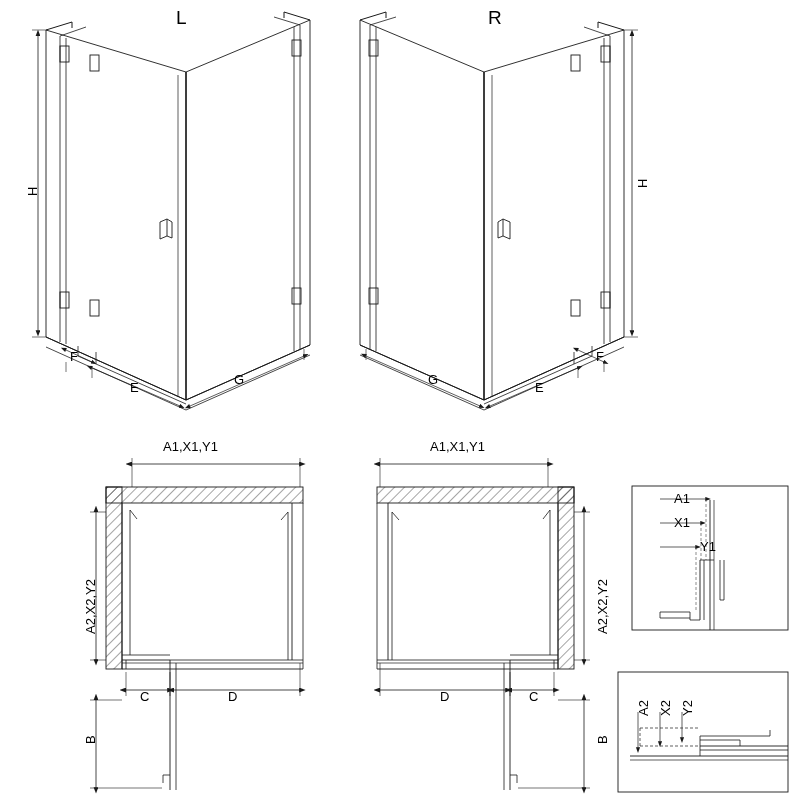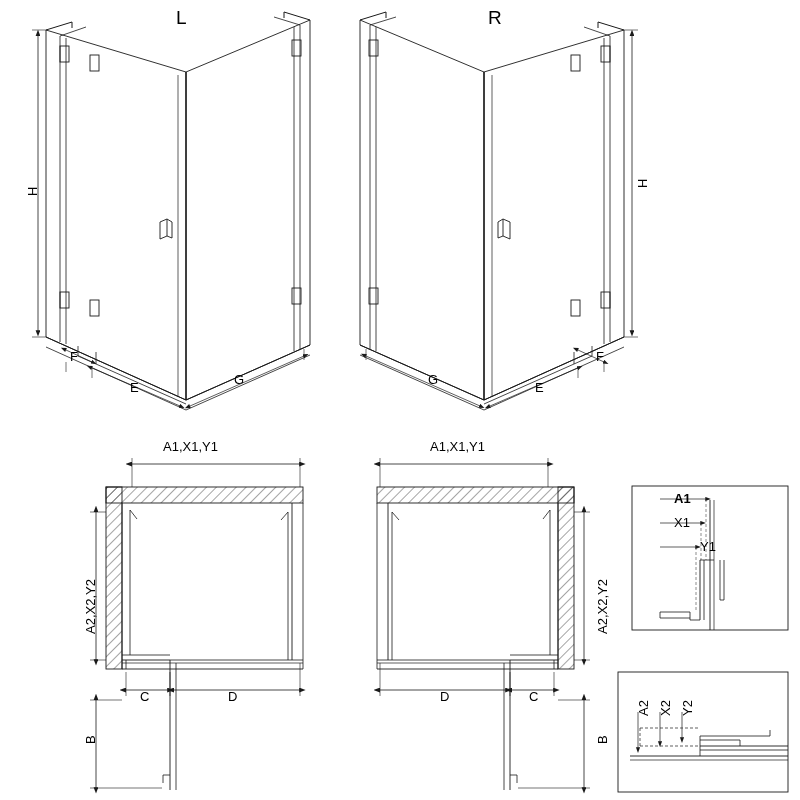--- a/index.html
+++ b/index.html
@@ -305,21 +305,21 @@
   <div class="lbl" style="left:140px; top:690px;">C</div>
   <div class="lbl" style="left:228px; top:690px;">D</div>
   <div class="lbl rot" style="left:84px; top:744px; transform:rotate(-90deg);">B</div>
 
   <div class="lbl" style="left:430px; top:440px;">A1,X1,Y1</div>
   <div class="lbl rot" style="left:596px; top:634px; transform:rotate(-90deg);">A2,X2,Y2</div>
   <div class="lbl" style="left:440px; top:690px;">D</div>
   <div class="lbl" style="left:529px; top:690px;">C</div>
   <div class="lbl rot" style="left:596px; top:744px; transform:rotate(-90deg);">B</div>
 
-  <div class="lbl" style="left:674px; top:492px;font-weight:bold;">A1</div>
+  <div class="lbl" style="left:674px; top:492px;">A1</div>
   <div class="lbl" style="left:674px; top:516px;">X1</div>
   <div class="lbl" style="left:700px; top:540px;">Y1</div>
 
   <div class="lbl rot" style="left:637px; top:716px; transform:rotate(-90deg);">A2</div>
   <div class="lbl rot" style="left:659px; top:716px; transform:rotate(-90deg);">X2</div>
   <div class="lbl rot" style="left:681px; top:716px; transform:rotate(-90deg);">Y2</div>
 
 </div>
 
 </body></html>

